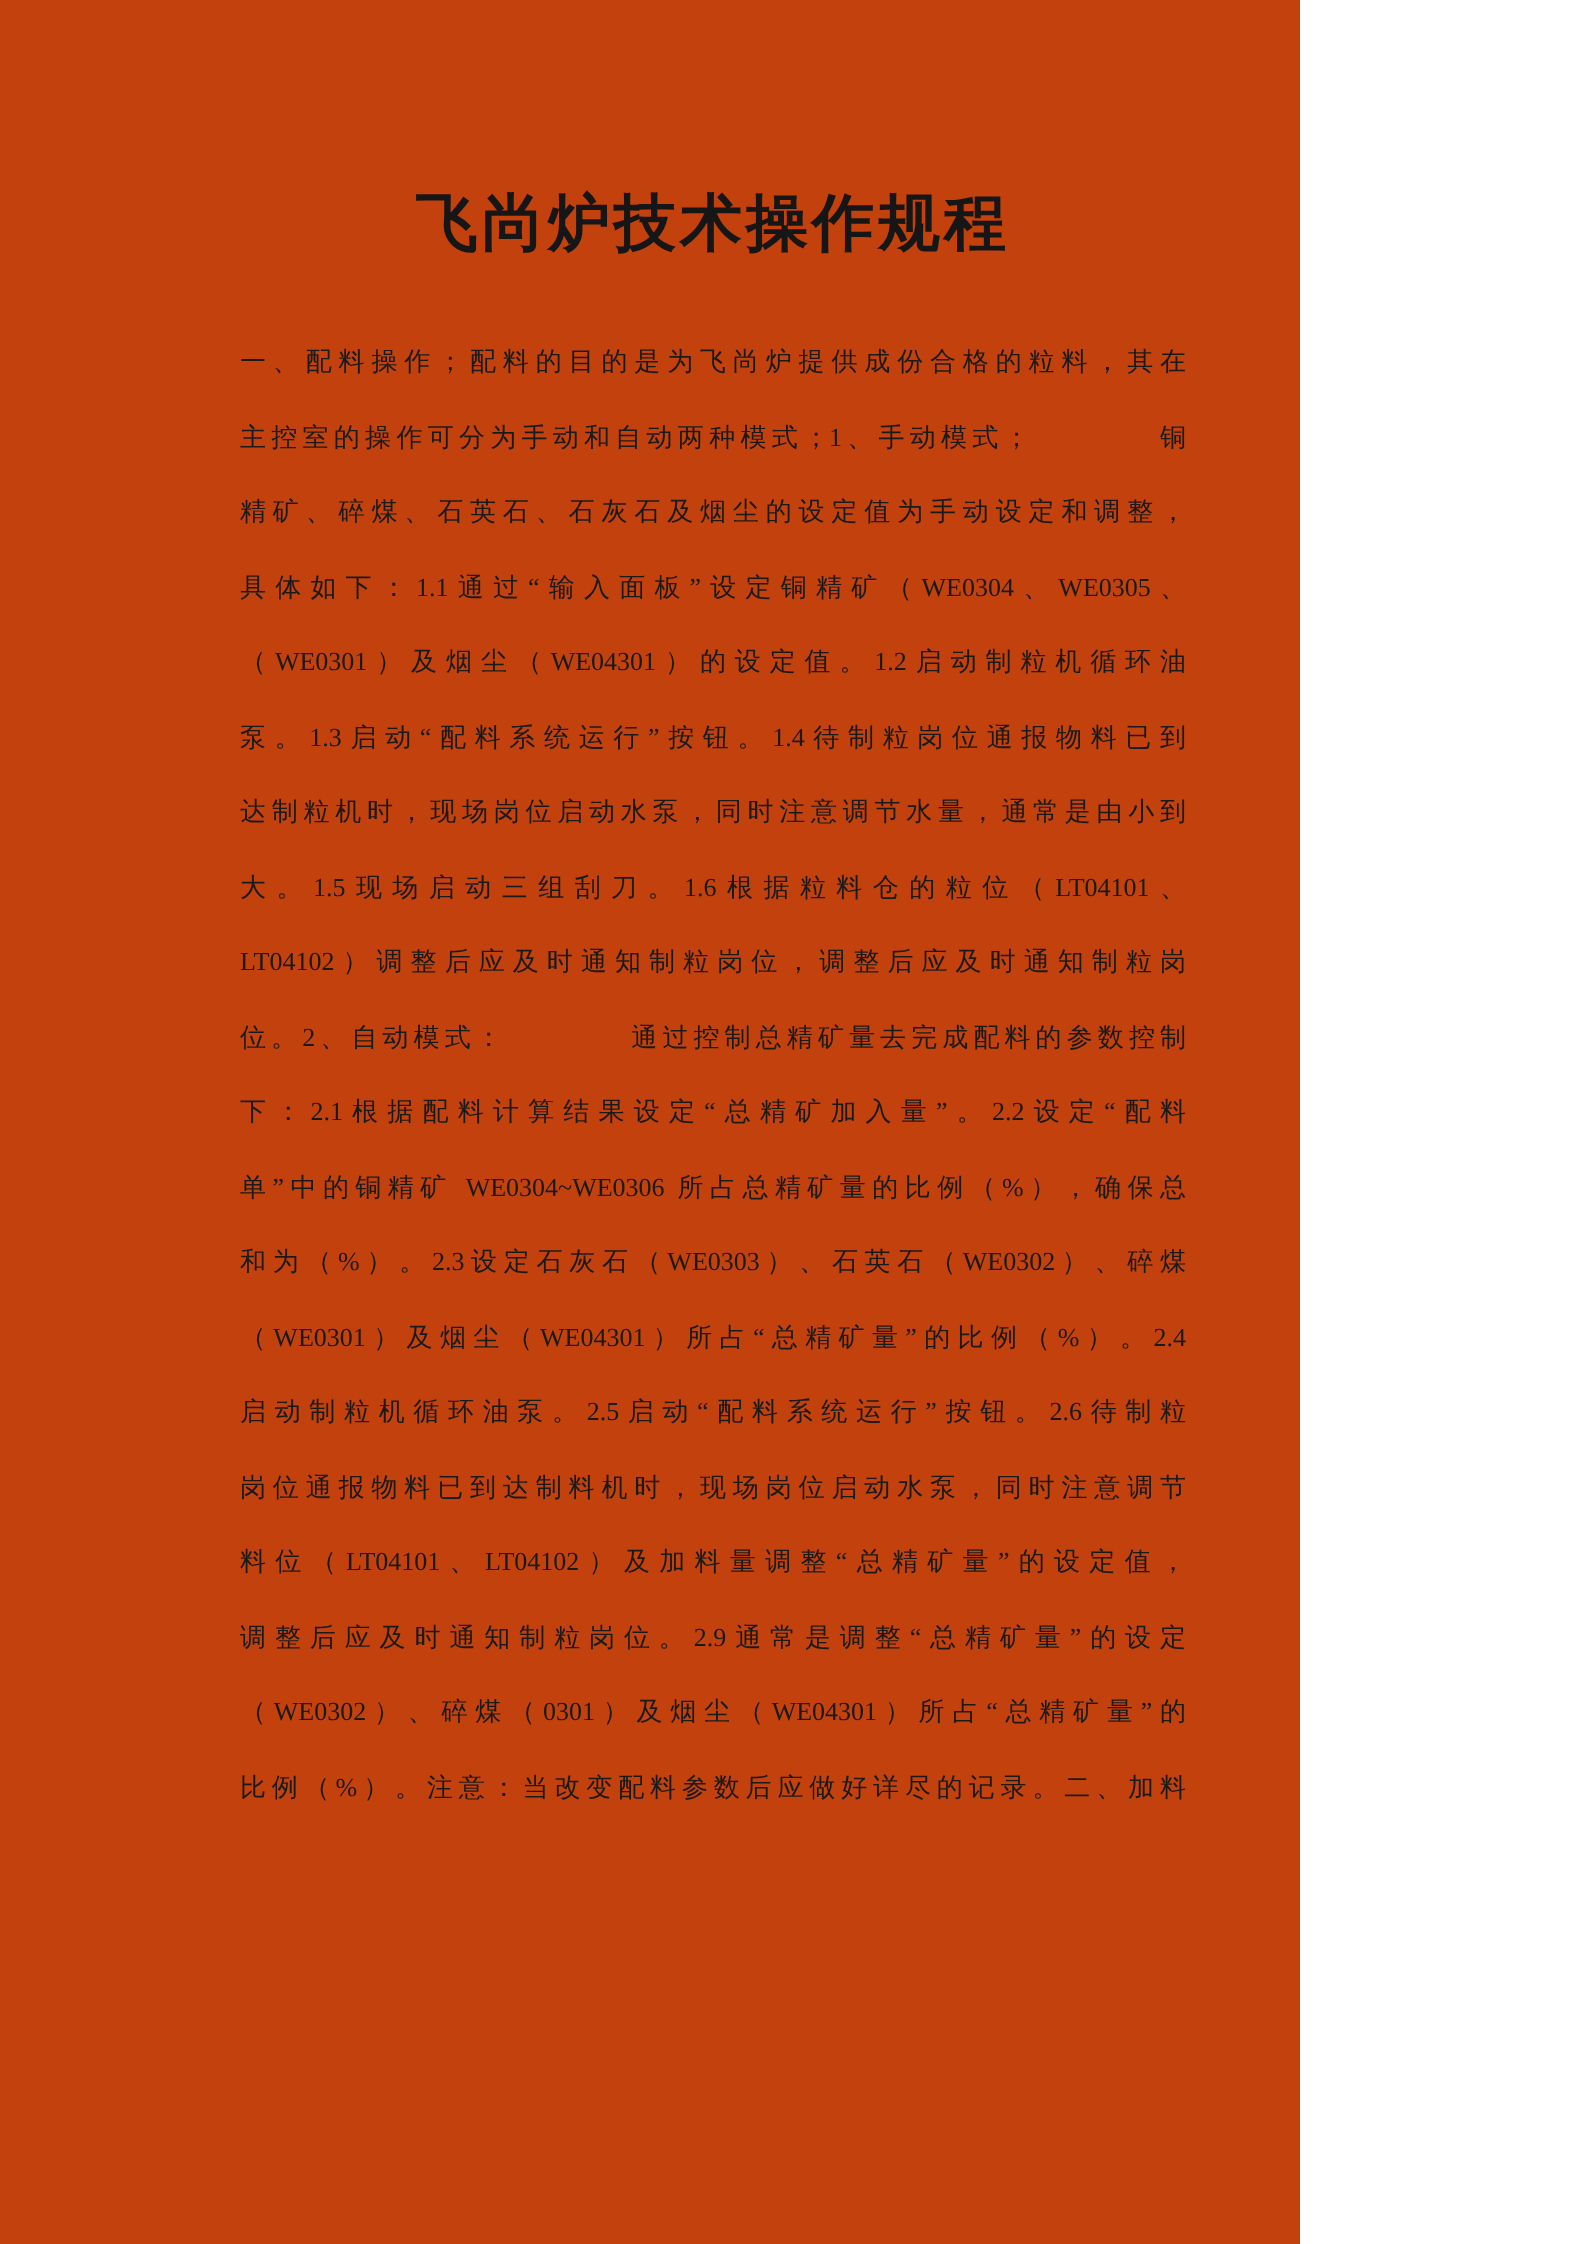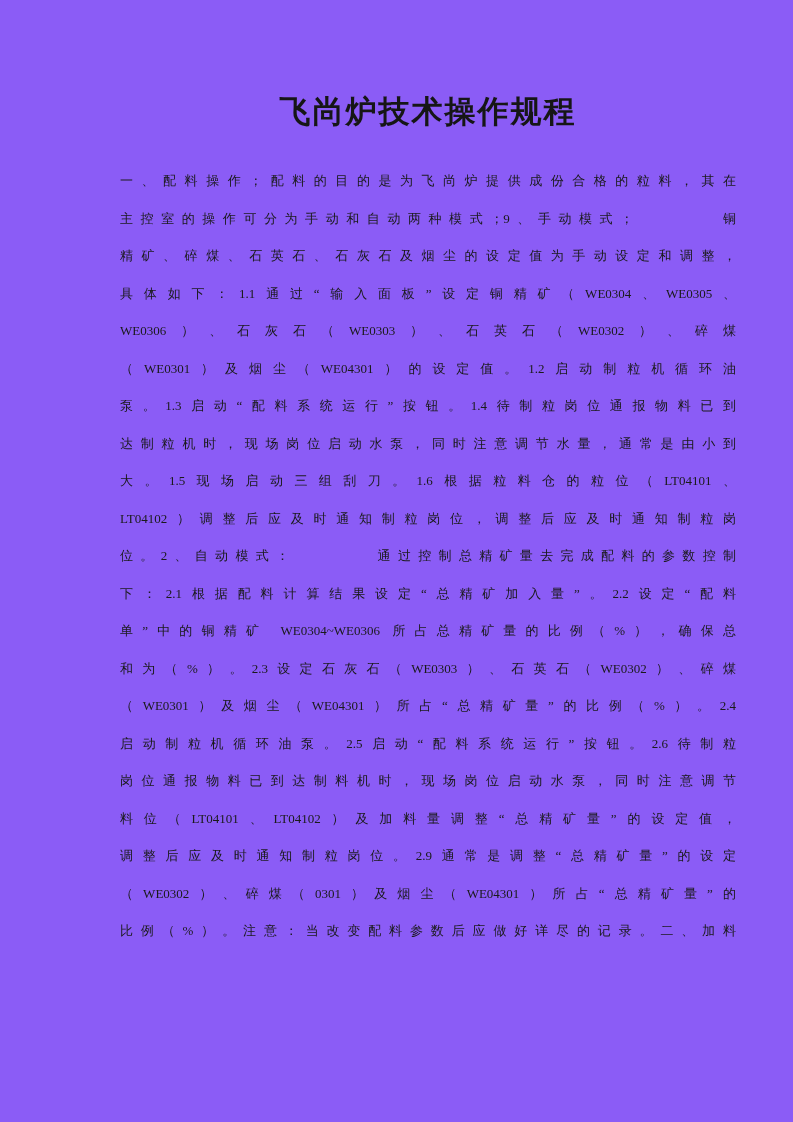--- a/index.html
+++ b/index.html
@@ -9,24 +9,24 @@
   }
   body {
     width: 793px;
     height: 1122px;
     overflow: hidden;
     font-family: "Liberation Serif", serif;
     color: #1a1a1a;
   }
   .page {
     box-sizing: border-box;
-    width: 793px;
+    width: 650px;
     height: 1122px;
     padding: 88px 57px 0 120px;
-    background: #8b5cf6;
+    background: #c2410c;
   }
   .doc-title {
     margin: 0;
     font-size: 31px;
     font-weight: bold;
     line-height: 48px;
     text-align: center;
     letter-spacing: 2px;
     color: #161616;
     white-space: nowrap;
@@ -45,24 +45,23 @@
     color: #1a1a1a;
   }
 </style>
 </head>
 <body>
 
 <div class="page">
   <h1 class="doc-title">飞尚炉技术操作规程</h1>
   <div class="doc-content">
       <div class="line">一、配料操作；配料的目的是为飞尚炉提供成份合格的粒料，其在</div>
-      <div class="line">主控室的操作可分为手动和自动两种模式；9、手动模式；　　　　铜</div>
+      <div class="line">主控室的操作可分为手动和自动两种模式；1、手动模式；　　　　铜</div>
       <div class="line">精矿、碎煤、石英石、石灰石及烟尘的设定值为手动设定和调整，</div>
       <div class="line">具体如下：1.1通过“输入面板”设定铜精矿（WE0304、WE0305、</div>
-      <div class="line">WE0306）、石灰石（WE0303）、石英石（WE0302）、碎煤</div>
       <div class="line">（WE0301）及烟尘（WE04301）的设定值。1.2启动制粒机循环油</div>
       <div class="line">泵。1.3启动“配料系统运行”按钮。1.4待制粒岗位通报物料已到</div>
       <div class="line">达制粒机时，现场岗位启动水泵，同时注意调节水量，通常是由小到</div>
       <div class="line">大。1.5现场启动三组刮刀。1.6根据粒料仓的粒位（LT04101、</div>
       <div class="line">LT04102）调整后应及时通知制粒岗位，调整后应及时通知制粒岗</div>
       <div class="line">位。2、自动模式：　　　　通过控制总精矿量去完成配料的参数控制</div>
       <div class="line">下：2.1根据配料计算结果设定“总精矿加入量”。2.2设定“配料</div>
       <div class="line">单”中的铜精矿 WE0304~WE0306 所占总精矿量的比例（%），确保总</div>
       <div class="line">和为（%）。2.3设定石灰石（WE0303）、石英石（WE0302）、碎煤</div>
       <div class="line">（WE0301）及烟尘（WE04301）所占“总精矿量”的比例（%）。2.4</div>

